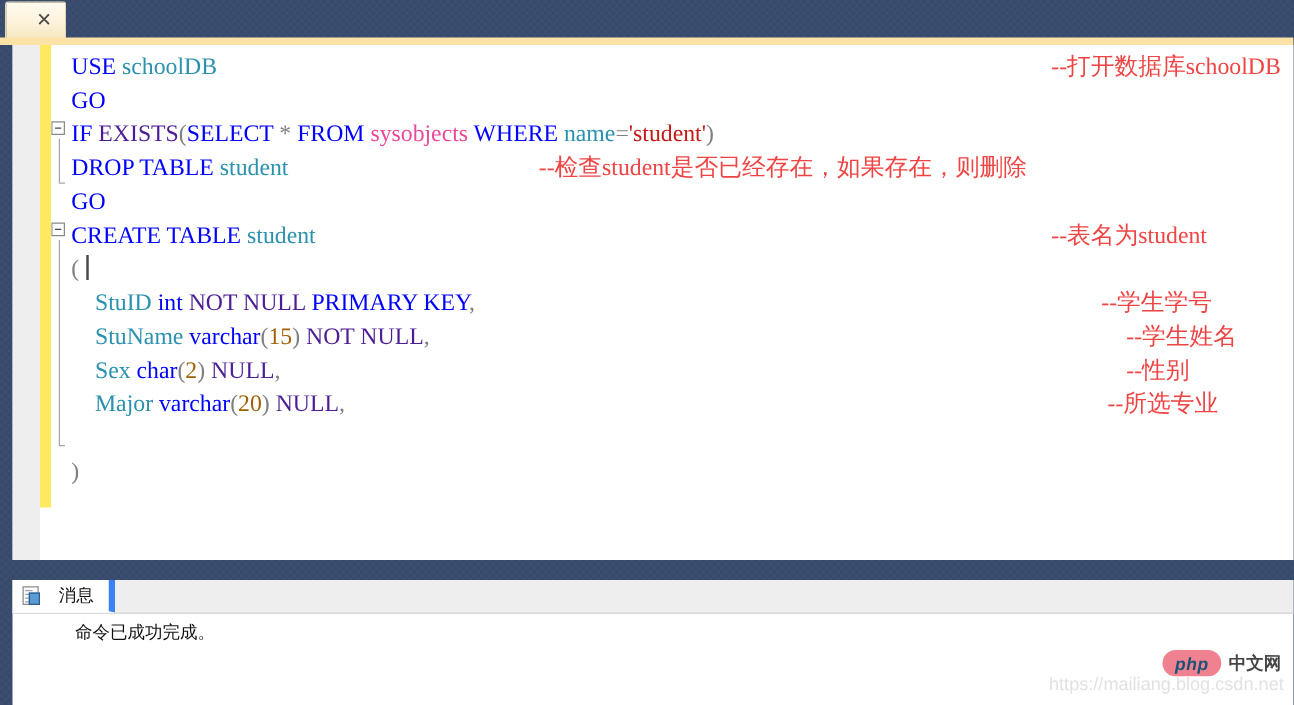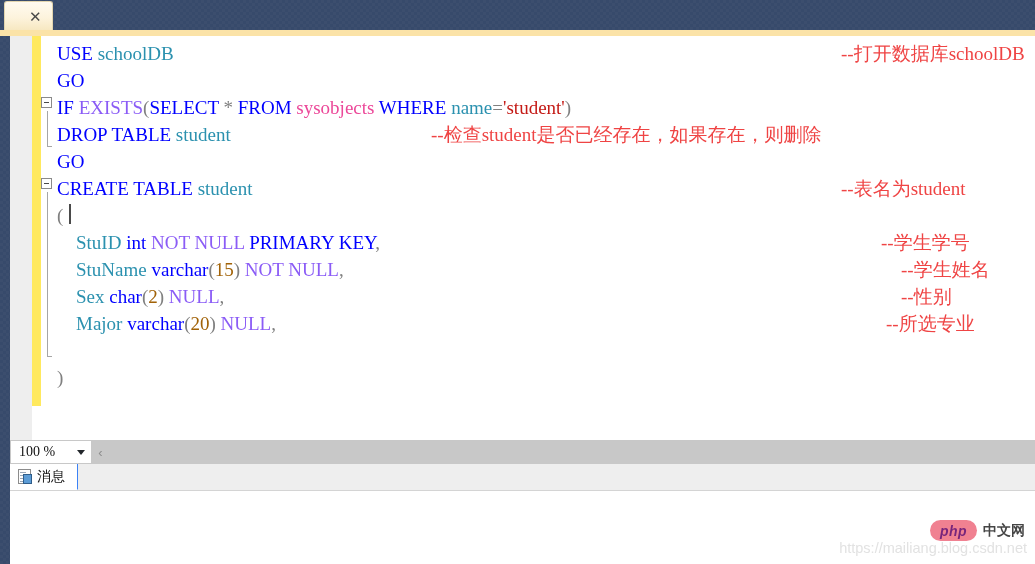--- a/index.html
+++ b/index.html
@@ -131,21 +131,21 @@
   }
   .line { position: relative; height: 27px; padding-left: 16px; }
   .cmt-abs {
     position: absolute; top: 0;
     font-family: "Liberation Serif", "DejaVu Serif", serif;
     font-size: 19px;
     line-height: 27px;
     white-space: pre;
   }
   .kw    { color: #0000ff; }
-  .gray  { color: #8b5cf6; }
+  .gray  { color: #4c1d95; }
   .ident { color: #2b91af; }
   .grn   { color: #ec4899; }
   .str   { color: #c41a16; }
   .plain { color: #a16207; }
   .op    { color: #808080; }
   .cmt   { color: #ef4444; }
 
   
   .zoombar {
     position: absolute; left: 10px; top: 440px;
@@ -184,24 +184,24 @@
     background: #ffffff;
     overflow: hidden;
   }
   .results-tabstrip {
     height: 27px;
     background: #eeeeee;
     border-bottom: 1px solid #d4d4d4;
     display: flex; align-items: stretch;
   }
   .res-tab {
-    display: flex; align-items: center; gap: 6px;
+    display: flex; align-items: center; gap: 16px;
     padding: 0 12px 0 8px;
     background: #ffffff;
-    border-right: 1px solid #3b82f6;
+    border-right: 5px solid #3b82f6;
     border-bottom: 1px solid #ffffff;
     font-size: 14px; color: #111;
     cursor: pointer;
   }
   .msg-icon {
     position: relative;
     width: 13px; height: 15px;
     background: #fdfdfd;
     border: 1px solid #8c8c8c;
     flex: 0 0 13px;
@@ -230,21 +230,21 @@
   .wm-logo {
     position: absolute; right: 10px; top: 520px;
     display: flex; align-items: center; gap: 6px;
     opacity: .95;
   }
   .wm-badge {
     display: inline-flex; align-items: center; justify-content: center;
     width: 47px; height: 21px;
     border-radius: 11px;
     background: #f07b8c;
-    color: #701a75;
+    color: #0c4a6e;
     font-size: 14px; font-style: italic; font-weight: bold;
     font-family: "Liberation Sans", sans-serif;
     letter-spacing: .5px;
   }
   .wm-cn {
     color: #3c3c3c; font-size: 14px; font-weight: bold;
     font-family: "Liberation Sans", sans-serif;
   }
   .wm-url {
     position: absolute; right: 8px; top: 540px;
@@ -282,35 +282,29 @@
 
         <div class="collapse-box" style="left:0px; top:142px;"></div>
         <div class="guide-v" style="left:6px; top:156px; height:164px;"></div>
         <div class="guide-foot" style="left:6px; top:320px;"></div>
 
         <div class="caret" style="left:28px; top:168px;"></div>
       </div>
     </div>
   </div>
 
-  <div class="zoombar">
-    <div class="zoom-combo">
-      <span>100 %</span>
-      <span class="arrow"></span>
-    </div>
-    <div class="scroll-left-btn">‹</div>
-  </div>
 
   <div class="results">
     <div class="results-tabstrip">
       <div class="res-tab">
         <span class="msg-icon"></span>
         <span>消息</span>
       </div>
     </div>
+    <div class="res-body">命令已成功完成。</div>
   </div>
 
   <div class="wm-logo">
     <span class="wm-badge">php</span>
     <span class="wm-cn">中文网</span>
   </div>
   <div class="wm-url">https://mailiang.blog.csdn.net</div>
 
 </div>
 

